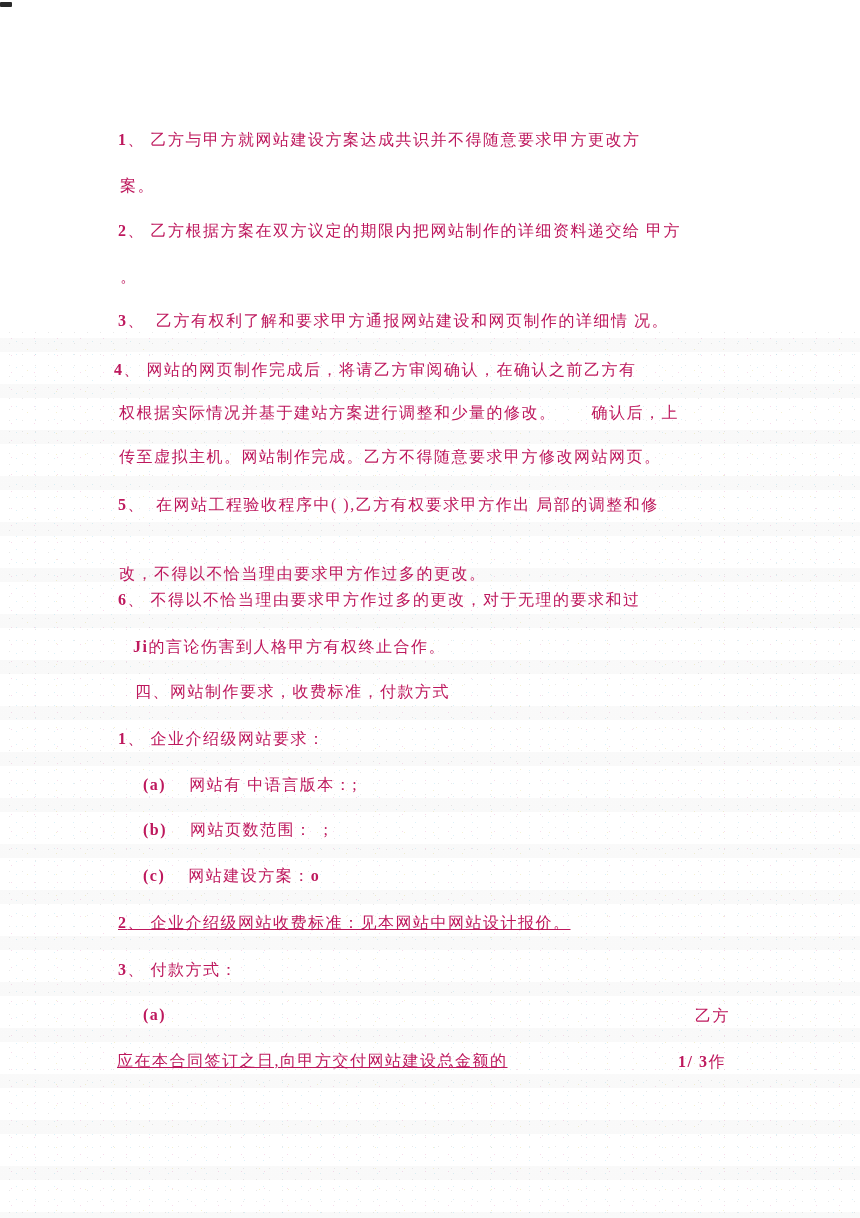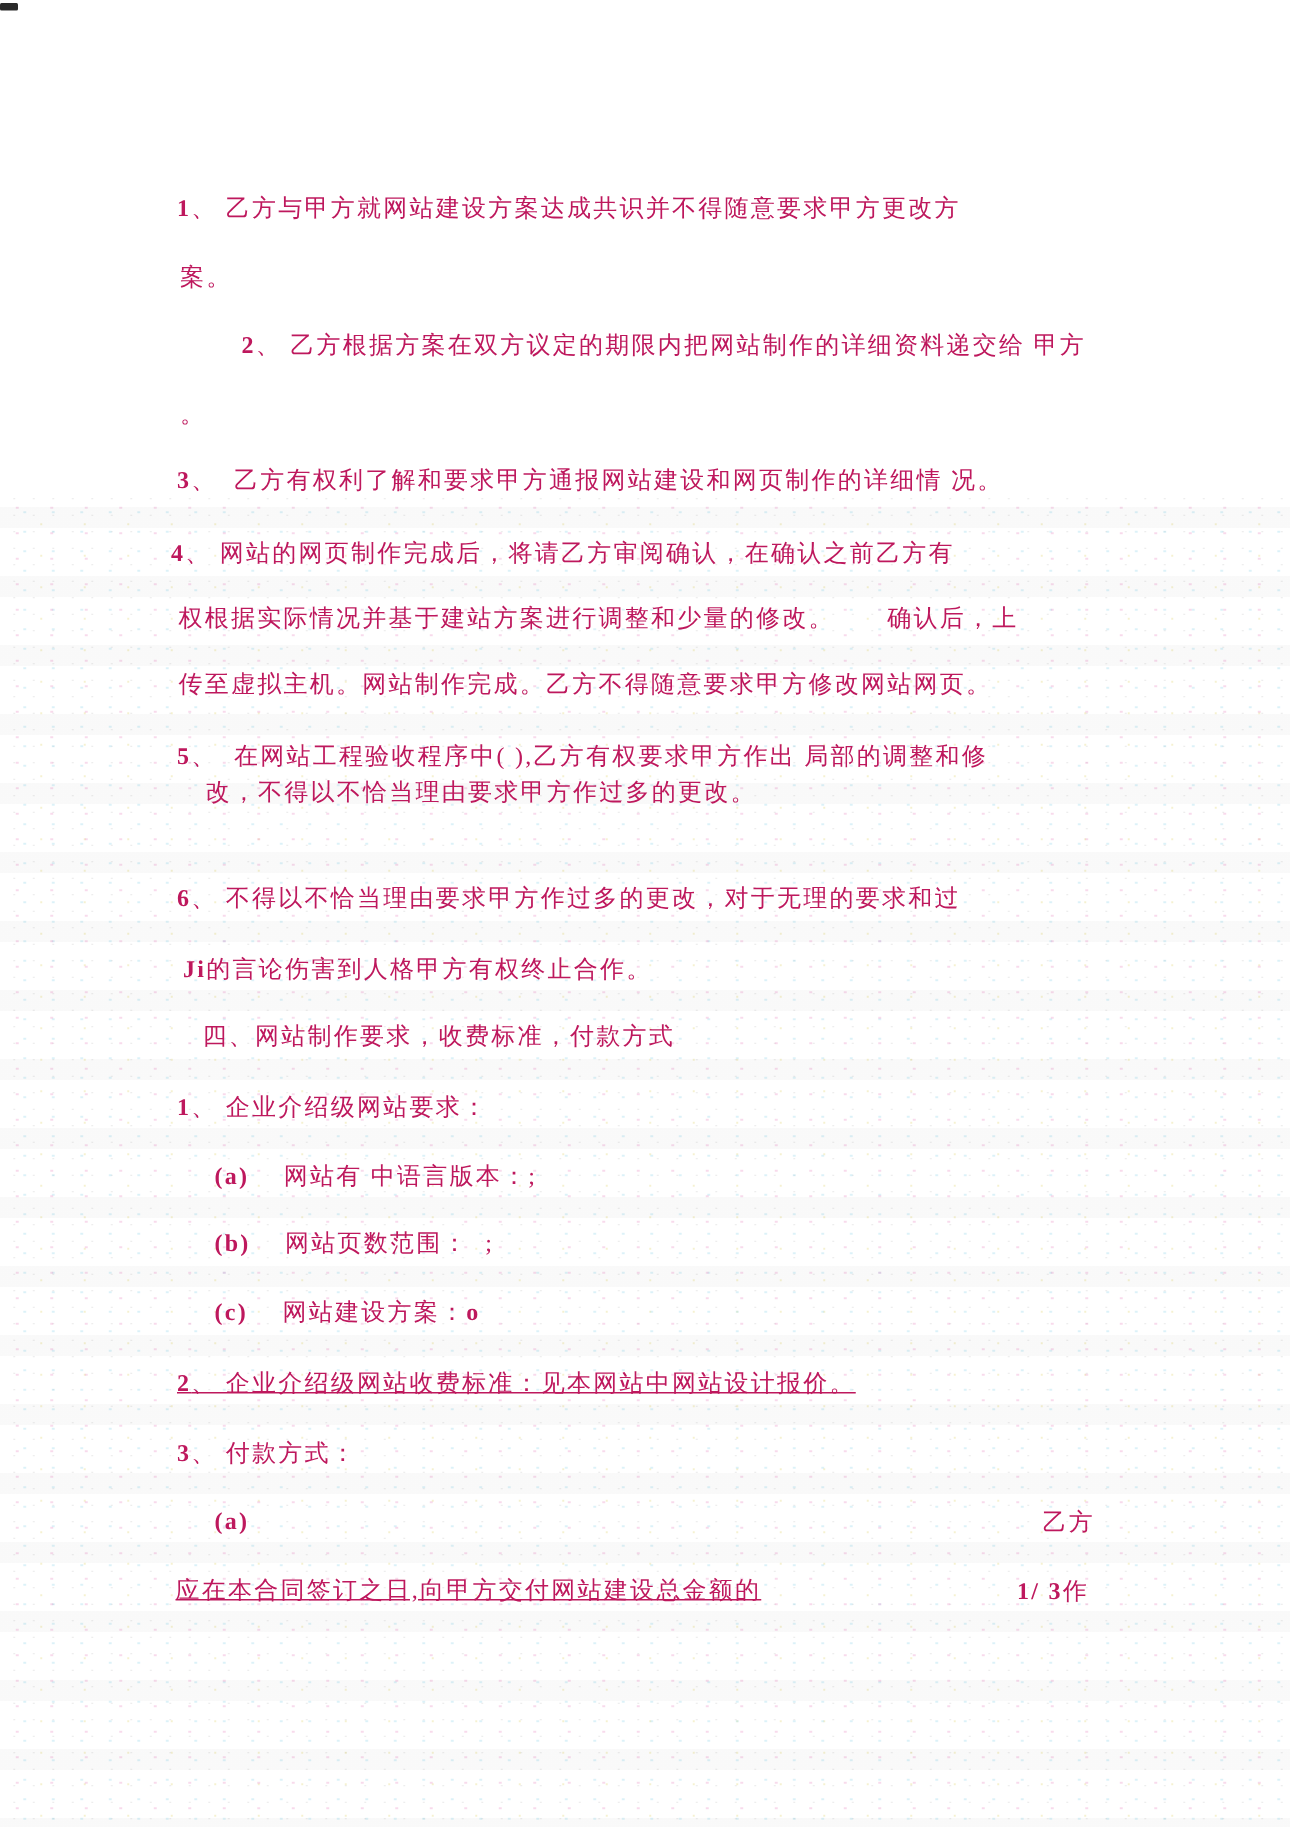--- a/index.html
+++ b/index.html
@@ -72,30 +72,30 @@
 </style>
 </head>
 <body>
 
 <div class="page">
   <div class="corner-artifact"></div>
   <div class="noise"></div>
   <div>
       <div class="line" style="top: 127px; left: 118px;"><span class="b">1</span><span>、 乙方与甲方就网站建设方案达成共识并不得随意要求甲方更改方</span></div>
       <div class="line" style="top: 173px; left: 120px;"><span>案。</span></div>
-      <div class="line" style="top: 218px; left: 118px; margin-left: 43px;"><span class="b">2</span><span>、 乙方根据方案在双方议定的期限内把网站制作的详细资料递交给 甲方</span></div>
+      <div class="line" style="top: 218px; left: 118px;"><span class="b">2</span><span>、 乙方根据方案在双方议定的期限内把网站制作的详细资料递交给 甲方</span></div>
       <div class="line" style="top: 264px; left: 120px;"><span>。</span></div>
       <div class="line" style="top: 308px; left: 118px;"><span class="b">3</span><span>、  乙方有权利了解和要求甲方通报网站建设和网页制作的详细情 况。</span></div>
       <div class="line" style="top: 357px; left: 114px;"><span class="b">4</span><span>、 网站的网页制作完成后，将请乙方审阅确认，在确认之前乙方有</span></div>
       <div class="line" style="top: 400px; left: 119px;"><span>权根据实际情况并基于建站方案进行调整和少量的修改。　　确认后，上</span></div>
       <div class="line" style="top: 444px; left: 119px;"><span>传至虚拟主机。网站制作完成。乙方不得随意要求甲方修改网站网页。</span></div>
       <div class="line" style="top: 492px; left: 118px;"><span class="b">5</span><span>、  在网站工程验收程序中( ),乙方有权要求甲方作出 局部的调整和修</span></div>
-      <div class="line" style="top: 516px; left: 119px; margin-left: 18px;"><span>改，不得以不恰当理由要求甲方作过多的更改。</span></div>
+      <div class="line" style="top: 561px; left: 119px;"><span>改，不得以不恰当理由要求甲方作过多的更改。</span></div>
       <div class="line" style="top: 587px; left: 118px;"><span class="b">6</span><span>、 不得以不恰当理由要求甲方作过多的更改，对于无理的要求和过</span></div>
-      <div class="line" style="top: 634px; left: 122px;"><span class="b">Ji</span><span>的言论伤害到人格甲方有权终止合作。</span></div>
+      <div class="line" style="top: 634px; left: 133px;"><span class="b">Ji</span><span>的言论伤害到人格甲方有权终止合作。</span></div>
       <div class="line" style="top: 679px; left: 135px;"><span>四、网站制作要求，收费标准，付款方式</span></div>
       <div class="line" style="top: 726px; left: 118px;"><span class="b">1</span><span>、 企业介绍级网站要求：</span></div>
       <div class="line" style="top: 772px; left: 143px;"><span class="b">(a)</span><span>　 网站有 中语言版本：;</span></div>
       <div class="line" style="top: 817px; left: 143px;"><span class="b">(b)</span><span>　 网站页数范围：  ;</span></div>
       <div class="line" style="top: 863px; left: 143px;"><span class="b">(c)</span><span>　 网站建设方案：</span><span class="b">o</span></div>
       <div class="line" style="top: 910px; left: 118px; text-decoration: underline;"><span class="b">2</span><span>、 企业介绍级网站收费标准：见本网站中网站设计报价。</span></div>
       <div class="line" style="top: 957px; left: 118px;"><span class="b">3</span><span>、 付款方式：</span></div>
       <div class="line" style="top: 1002px; left: 143px;"><span class="b">(a)</span></div>
       <div class="line" style="top: 1003px; left: 695px;"><span>乙方</span></div>
       <div class="line" style="top: 1048px; left: 117px; text-decoration: underline;"><span>应在本合同签订之日,向甲方交付网站建设总金额的</span></div>

